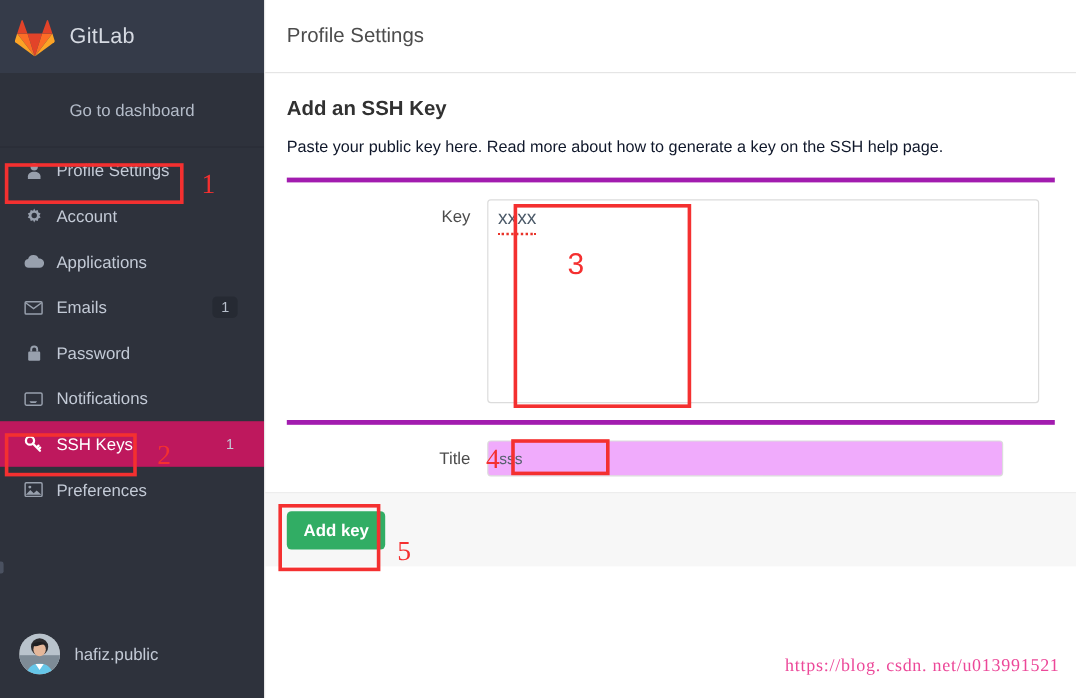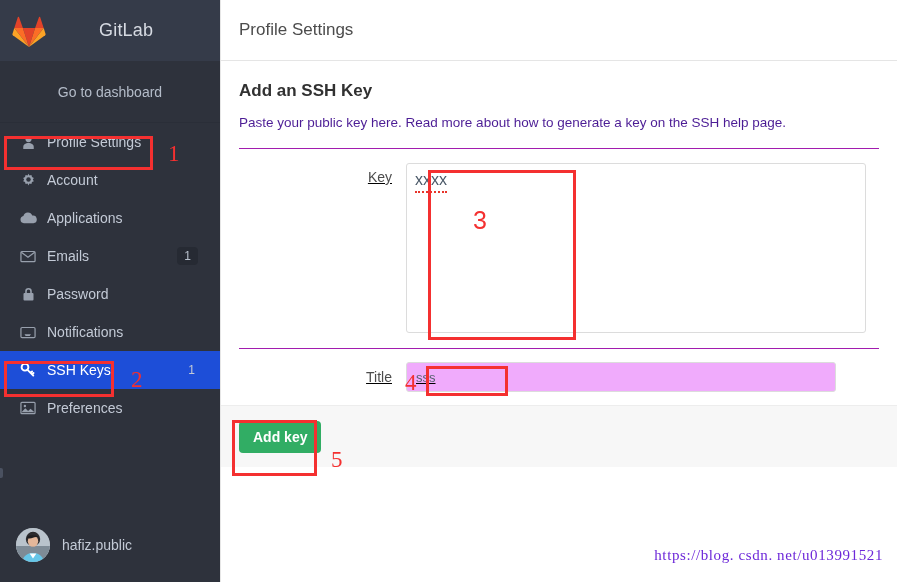--- a/index.html
+++ b/index.html
@@ -41,21 +41,20 @@
   }
   .brand-logo {
     width: 34px;
     height: 32px;
     display: block;
   }
   .brand-text {
     color: #d6dae2;
     font-size: 18px;
     letter-spacing: .2px;
-    margin-left: 41px;
   }
 
   .sidebar-dashboard {
     height: 62px;
     background: #2e323c;
     display: flex;
     align-items: center;
     justify-content: center;
     color: #b4bcc9;
     font-size: 14px;
@@ -70,21 +69,21 @@
   .nav-item {
     height: 38px;
     display: flex;
     align-items: center;
     padding-left: 18px;
     color: #c3cad6;
     font-size: 14px;
     position: relative;
   }
   .nav-item.active {
-    background: #1d4ed8;
+    background: #be185d;
     color: #ffffff;
   }
   .nav-icon {
     width: 20px;
     height: 18px;
     flex: 0 0 20px;
     display: flex;
     align-items: center;
     justify-content: center;
     margin-right: 9px;
@@ -169,31 +168,30 @@
   }
 
   .page-heading {
     font-size: 17px;
     font-weight: bold;
     color: #313131;
     margin-bottom: 14px;
   }
   .page-sub {
     font-size: 13.5px;
-    color: #4c1d95;
+    color: #0f172a;
     margin-bottom: 18px;
   }
 
   
   .form-row {
     display: flex;
     align-items: flex-start;
-    border-top: 1px solid #a21caf;
-    position: relative;
-    text-decoration: underline;
+    border-top: 4px solid #a21caf;
+    position: relative;
   }
   .form-row.key-row { padding: 14px 0 14px 0; min-height: 200px; }
   .form-row.title-row { padding: 13px 0 13px 0; align-items: center; }
 
   .form-label {
     width: 167px;
     flex: 0 0 167px;
     text-align: right;
     padding-right: 14px;
     font-size: 14px;
@@ -253,21 +251,21 @@
     cursor: pointer;
     line-height: 1;
     font-family: "Liberation Sans", sans-serif;
     text-align: center;
   }
 
   .watermark {
     position: absolute;
     right: 14px;
     bottom: 18px;
-    color: #6d28d9;
+    color: #ec4899;
     font-size: 15px;
     font-family: "Liberation Serif", serif;
     letter-spacing: .6px;
     white-space: nowrap;
   }
 
   
   .anno-box {
     position: absolute;
     border: 3px solid #f43030;

